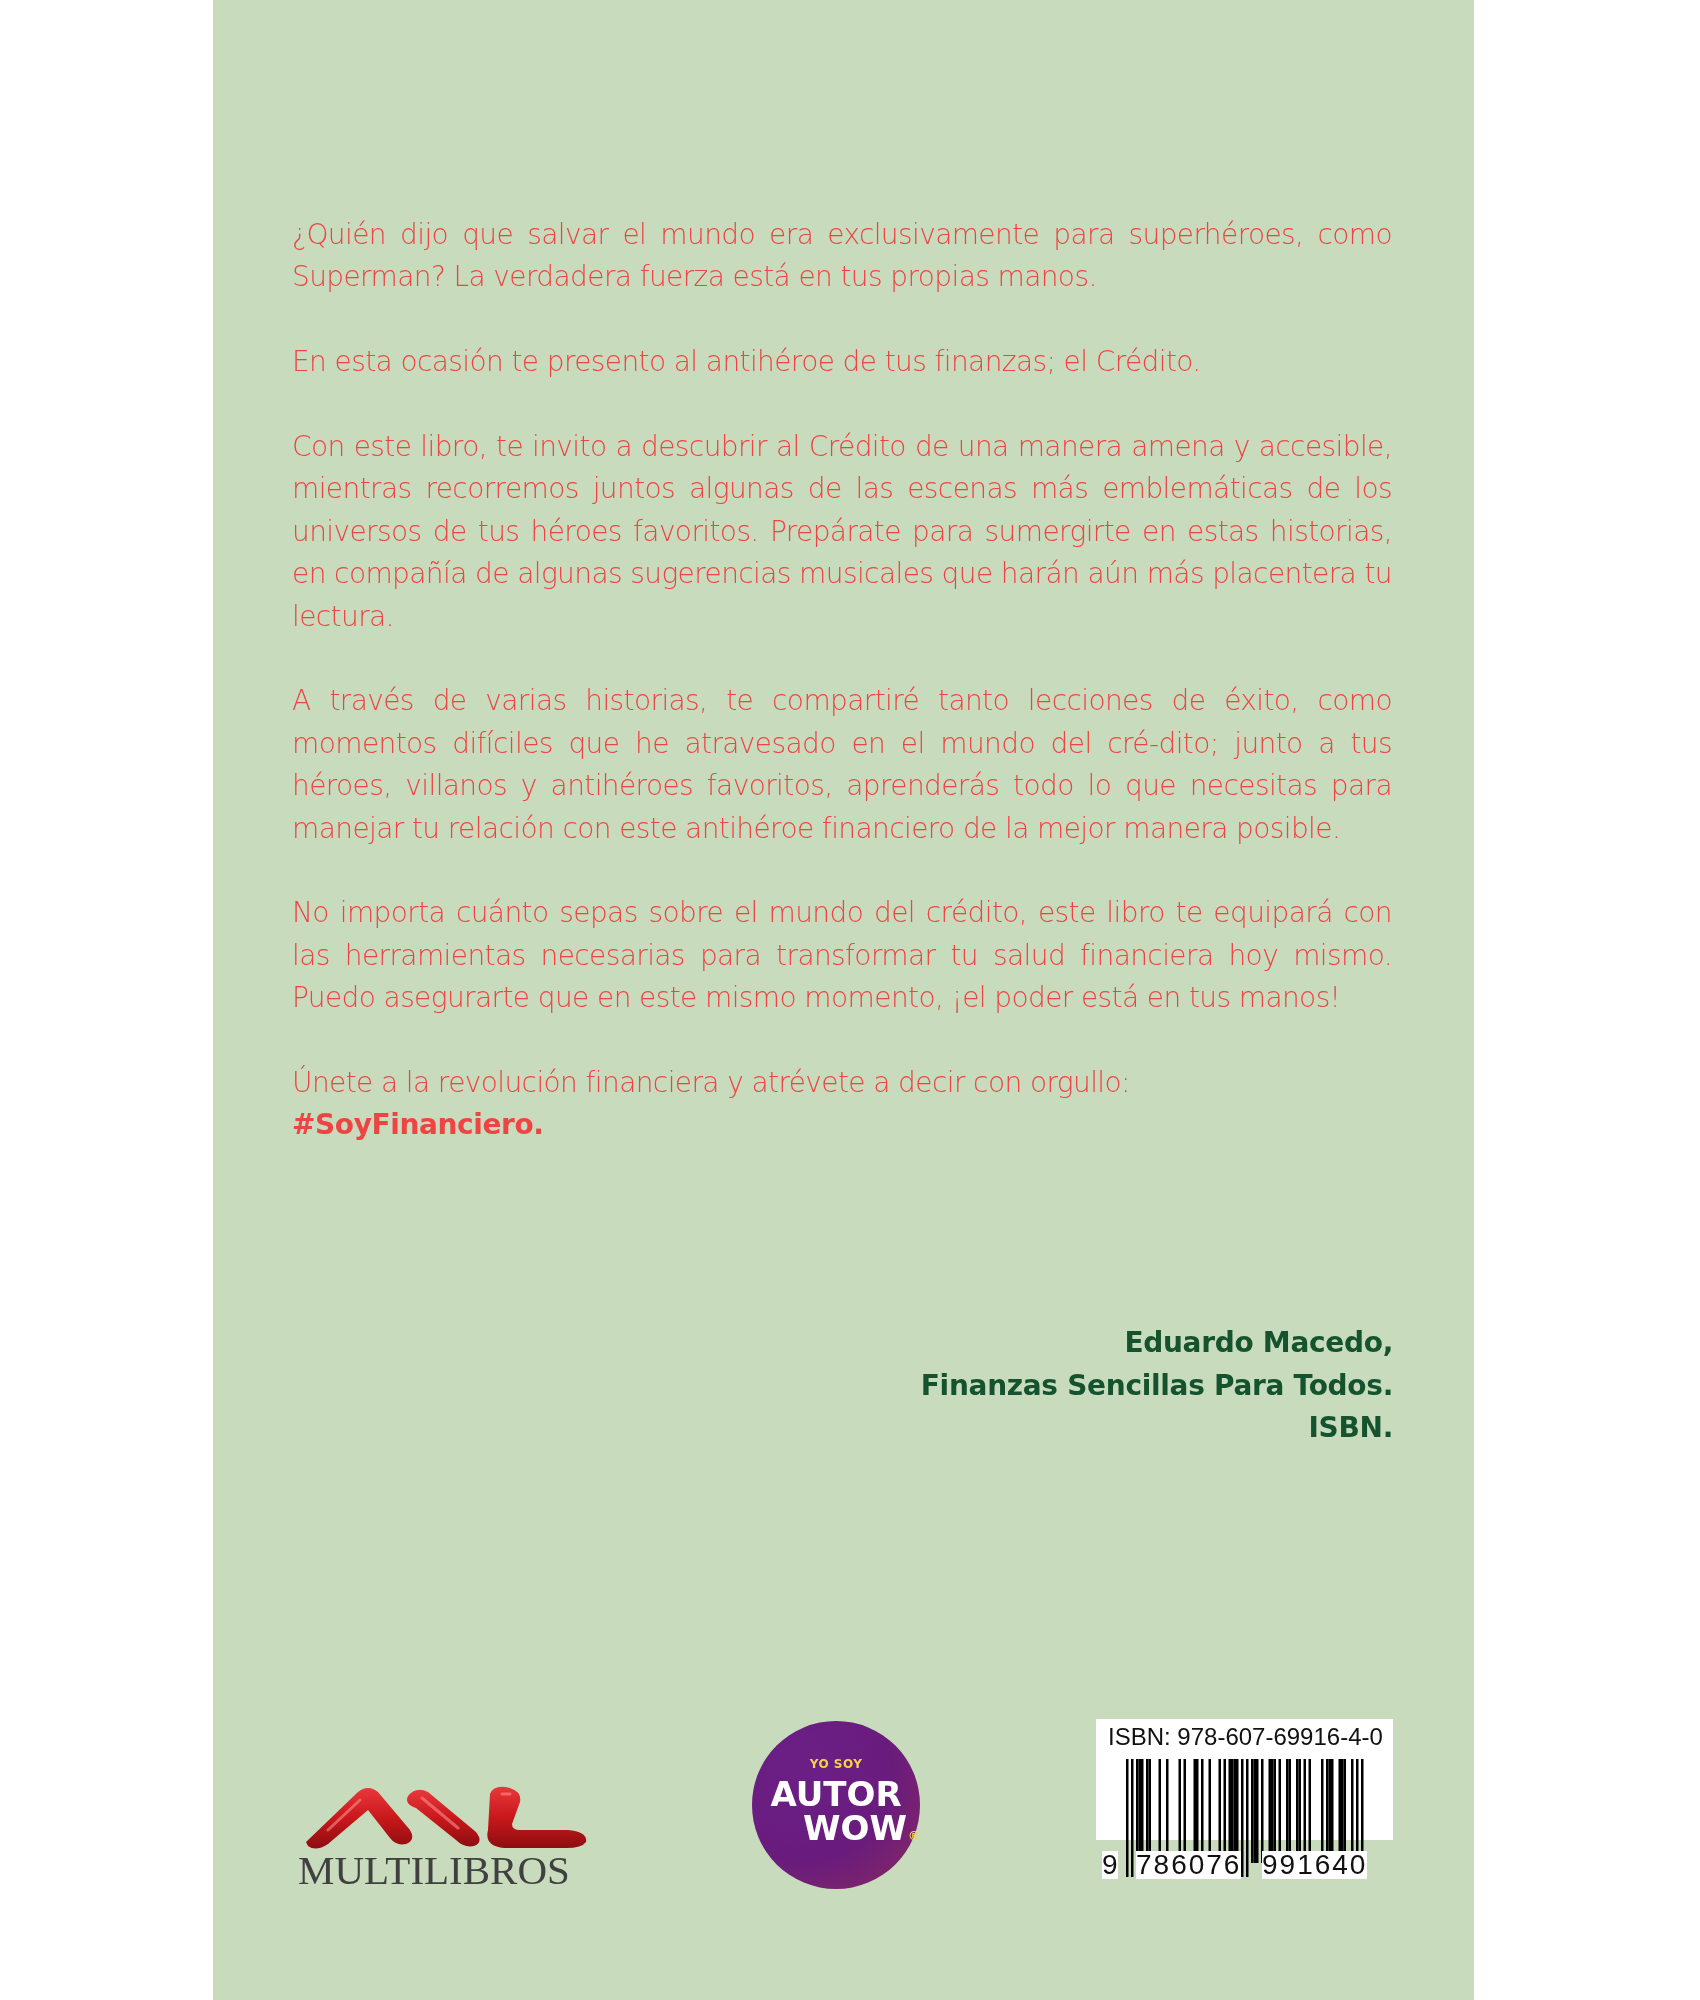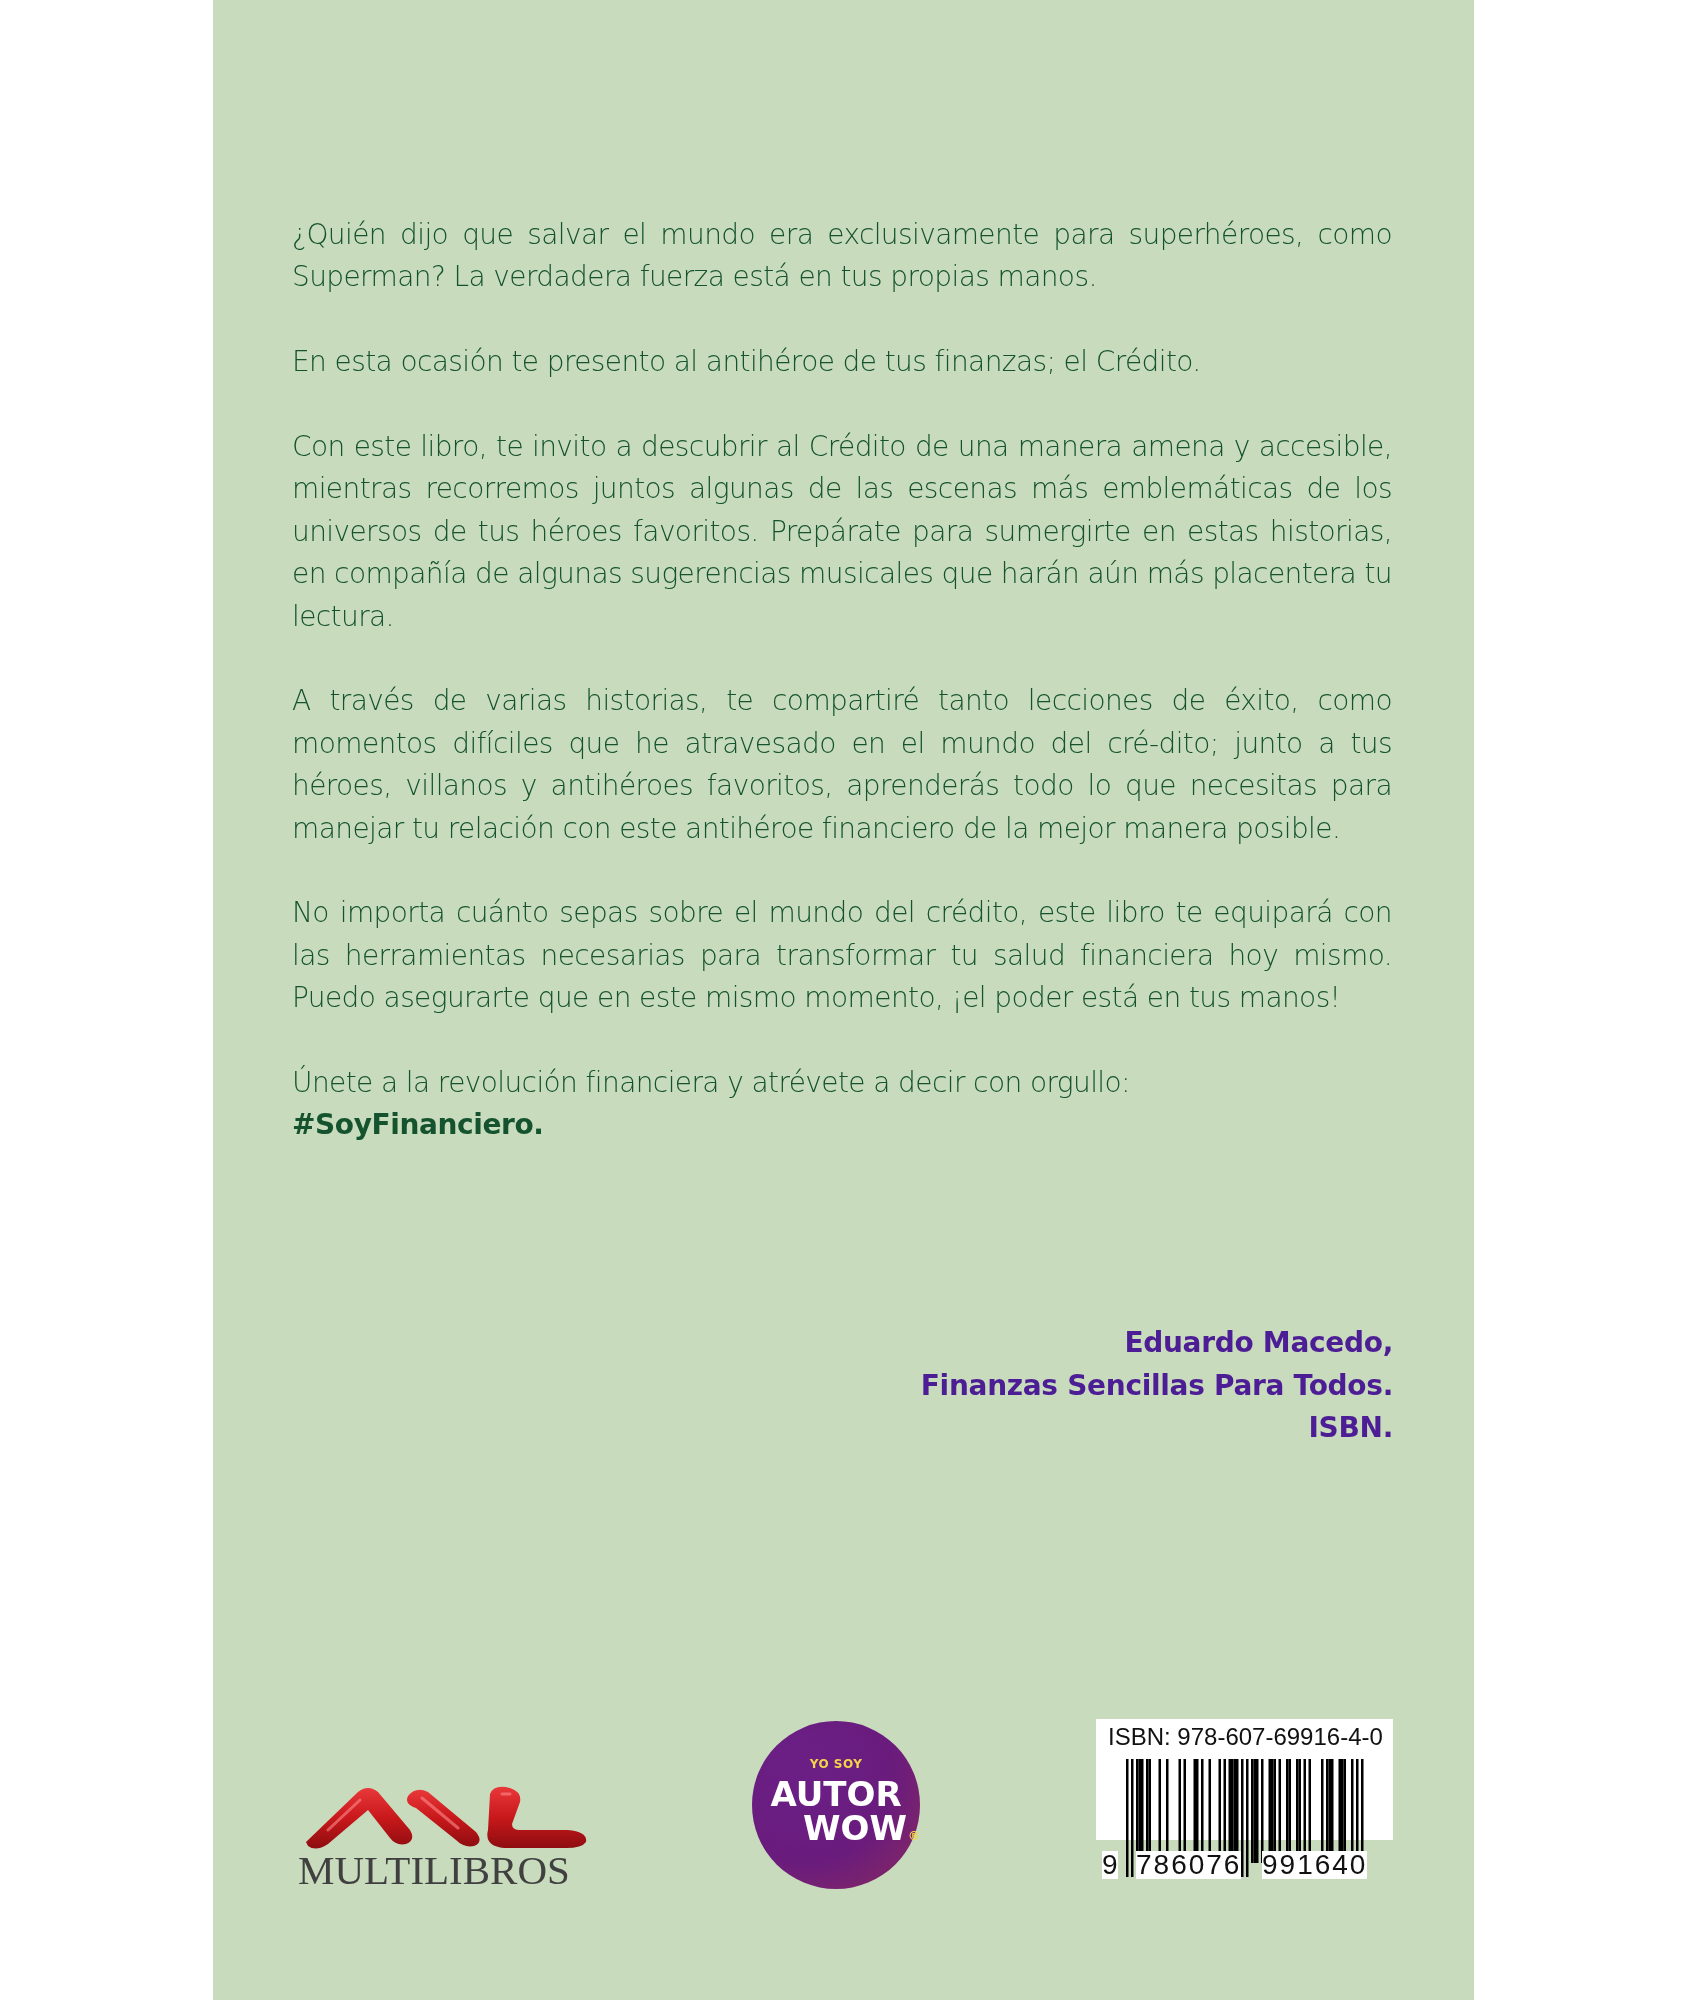--- a/index.html
+++ b/index.html
@@ -6,32 +6,32 @@
   body {
     width: 1700px; height: 2000px; background: #ffffff; position: relative; overflow: hidden;
   }
   .cover {
     position: absolute; left: 213px; top: 0; width: 1261px; height: 2000px;
     background: #c8dbbd;
   }
   .body-text {
     position: absolute; left: 292px; top: 214px; width: 1100px;
     font-family: "DejaVu Sans", sans-serif;
-    font-size: 28px; line-height: 42.4px; color: #14532d;
+    font-size: 28px; line-height: 42.4px; color: #ef4444;
     font-weight: 300; letter-spacing: -0.6px;
   }
   .body-text p {
     margin: 0 0 42.4px 0;
     text-align: justify; text-align-last: left;
   }
   .body-text .hashtag { font-weight: bold; display: block; letter-spacing: -0.4px; }
   .signature {
     position: absolute; right: 307px; top: 1322px; width: 700px;
     text-align: right; font-family: "DejaVu Sans", sans-serif;
-    font-size: 28px; line-height: 42.5px; color: #4c1d95; font-weight: 600;
+    font-size: 28px; line-height: 42.5px; color: #14532d; font-weight: 600;
     letter-spacing: -0.3px;
   }
   .signature div { white-space: nowrap; }
 
   
   .ml-logo { position: absolute; left: 298px; top: 1780px; width: 290px; height: 112px; }
   .ml-logo svg { position: absolute; left: 0; top: 0; }
   .ml-logo .ml-text {
     position: absolute; left: 0; top: 66px; width: 290px;
     font-family: "Liberation Serif", serif; font-size: 41px; color: #404040;

